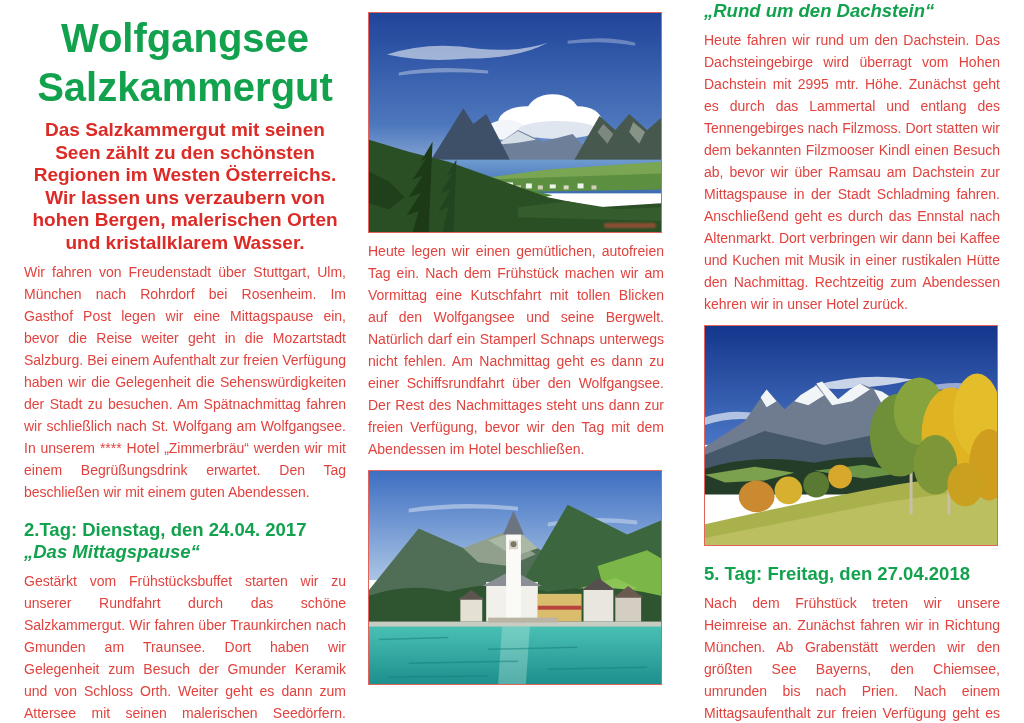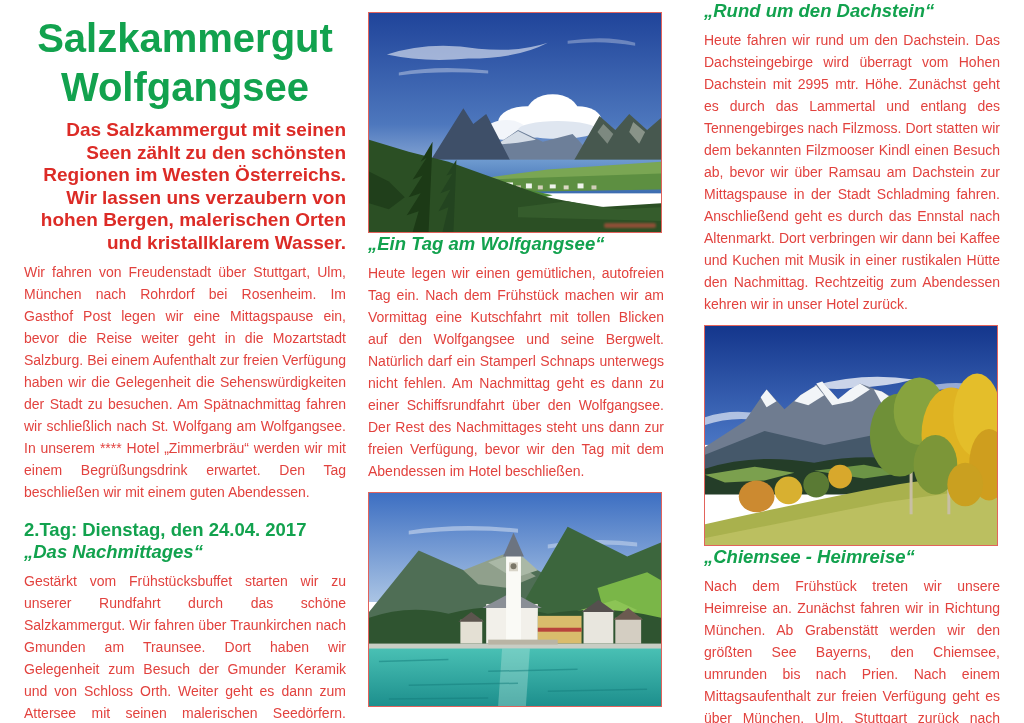--- a/index.html
+++ b/index.html
@@ -14,21 +14,21 @@
   #col-left   { left:24px;  width:322px; }
   #col-middle { left:368px; width:296px; }
   #col-right  { left:704px; width:296px; }
 
   .brochure-title {
     margin-top:14px; text-align:center;
     font-size:40px; line-height:49px; font-weight:bold;
     color:var(--green); letter-spacing:0px;
   }
   .intro {
-    margin-top:7px; text-align:right;
+    margin-top:7px; text-align:center;
     font-size:19px; line-height:22.5px; font-weight:bold;
     color:var(--intro-red);
   }
   .day-heading {
     margin-top:14px;
     font-size:18.5px; line-height:22px; font-weight:bold;
     color:var(--green);
   }
   .day-subtitle {
     font-size:18.5px; line-height:22px; font-weight:bold; font-style:italic;
@@ -54,29 +54,29 @@
     background:rgba(220,80,70,.55); filter:blur(1px); border-radius:2px;
   }
 </style>
 </head>
 <body>
 
 <div id="page" style="--green: #12A24E; --intro-red: #DC2B26; --body-red: #E2423E; --photo-border: #E2635C;">
 
   <div class="col" id="col-left">
     <div class="brochure-title">
+      <div>Wolfgangsee</div>
       <div>Salzkammergut</div>
-      <div>Wolfgangsee</div>
     </div>
     <div class="intro">Das Salzkammergut mit seinen Seen zählt zu den schönsten Regionen im Westen Österreichs. Wir lassen uns verzaubern von hohen Bergen, malerischen Orten und kristallklarem Wasser.</div>
 
     <div class="day-body">Wir fahren von Freudenstadt über Stuttgart, Ulm, München nach Rohrdorf bei Rosenheim. Im Gasthof Post legen wir eine Mittagspause ein, bevor die Reise weiter geht in die Mozartstadt Salzburg. Bei einem Aufenthalt zur freien Verfügung haben wir die Gelegenheit die Sehenswürdigkeiten der Stadt zu besuchen. Am Spätnachmittag fahren wir schließlich nach St. Wolfgang am Wolfgangsee. In unserem **** Hotel „Zimmerbräu“ werden wir mit einem Begrüßungsdrink erwartet. Den Tag beschließen wir mit einem guten Abendessen.</div>
 
     <div class="day-heading" style="margin-top:16px">2.Tag: Dienstag, den 24.04. 2017</div>
-    <div class="day-subtitle">„Das Nachmittages“</div>
+    <div class="day-subtitle">„Das Mittagspause“</div>
     <div class="day-body">Gestärkt vom Frühstücksbuffet starten wir zu unserer Rundfahrt durch das schöne Salzkammergut. Wir fahren über Traunkirchen nach Gmunden am Traunsee. Dort haben wir Gelegenheit zum Besuch der Gmunder Keramik und von Schloss Orth. Weiter geht es dann zum Attersee mit seinen malerischen Seedörfern. Anschließend fahren wir rund um den Mondsee mit Aufenthalt im gleichnamigen Ort. Unsere Rückfahrt führt uns über Scharfling und St. Gilgen zurück zu unserem Hotel zum Abendessen.</div>
   </div>
 
   <div class="col" id="col-middle">
 
     <div class="photo" id="photo-1">
       <svg viewBox="0 0 294 221" preserveAspectRatio="none">
         <defs>
           <linearGradient id="sky1" x1="0" y1="0" x2="0" y2="1">
             <stop offset="0" stop-color="#20449a"></stop>
@@ -123,21 +123,20 @@
         <path d="M130,182 L160,178 L185,184 L160,190 Z" fill="#4e8838"></path>
         <path d="M0,128 L40,140 L80,150 L130,168 L180,186 L230,196 L294,192 L294,221 L0,221 Z" fill="#2b4f24"></path>
         <path d="M60,221 L64,130 L52,150 L58,146 L44,168 L54,164 L40,186 L52,182 L38,204 L50,200 L44,221 Z" fill="#1c3a16"></path>
         <path d="M85,221 L88,148 L78,164 L84,162 L72,182 L82,178 L70,200 L80,196 L74,221 Z" fill="#234420"></path>
         <path d="M0,160 L20,170 L36,186 L20,198 L0,192 Z" fill="#203f1b"></path>
         <path d="M150,196 L200,190 L250,198 L294,196 L294,210 L150,206 Z" fill="#355c2c"></path>
       </svg>
       <div class="watermark"></div>
     </div>
 
-    <div class="day-subtitle">„Ein Tag am Wolfgangsee“</div>
     <div class="day-body">Heute legen wir einen gemütlichen, autofreien Tag ein. Nach dem Frühstück machen wir am Vormittag eine Kutschfahrt mit tollen Blicken auf den Wolfgangsee und seine Bergwelt. Natürlich darf ein Stamperl Schnaps unterwegs nicht fehlen. Am Nachmittag geht es dann zu einer Schiffsrundfahrt über den Wolfgangsee. Der Rest des Nachmittages steht uns dann zur freien Verfügung, bevor wir den Tag mit dem Abendessen im Hotel beschließen.</div>
 
     <div class="photo" id="photo-2">
       <svg viewBox="0 0 294 215" preserveAspectRatio="none">
         <defs>
           <linearGradient id="sky2" x1="0" y1="0" x2="0" y2="1">
             <stop offset="0" stop-color="#3d6fc2"></stop>
               <stop offset="1" stop-color="#aac4e4"></stop>
           </linearGradient>
           <linearGradient id="lake2" x1="0" y1="0" x2="0" y2="1">
@@ -229,18 +228,18 @@
           <ellipse cx="216" cy="86" rx="26" ry="34" fill="#87a33e"></ellipse>
           <ellipse cx="248" cy="110" rx="30" ry="48" fill="#dfb322"></ellipse>
           <ellipse cx="274" cy="90" rx="24" ry="42" fill="#e4be2a"></ellipse>
           <ellipse cx="286" cy="140" rx="20" ry="36" fill="#cf9e1e"></ellipse>
           <ellipse cx="232" cy="140" rx="22" ry="30" fill="#7c9638"></ellipse>
           <ellipse cx="262" cy="160" rx="18" ry="22" fill="#caa020"></ellipse>
         </g>
       </svg>
     </div>
 
-    <div class="day-subtitle">„Chiemsee - Heimreise“</div>
+    <div class="day-heading" style="margin-top:17px">5. Tag: Freitag, den 27.04.2018</div>
     <div class="day-body">Nach dem Frühstück treten wir unsere Heimreise an. Zunächst fahren wir in Richtung München. Ab Grabenstätt werden wir den größten See Bayerns, den Chiemsee, umrunden bis nach Prien. Nach einem Mittagsaufenthalt zur freien Verfügung geht es über München, Ulm, Stuttgart zurück nach Freudenstadt.</div>
 
   </div>
 
 </div>
 
 </body></html>

